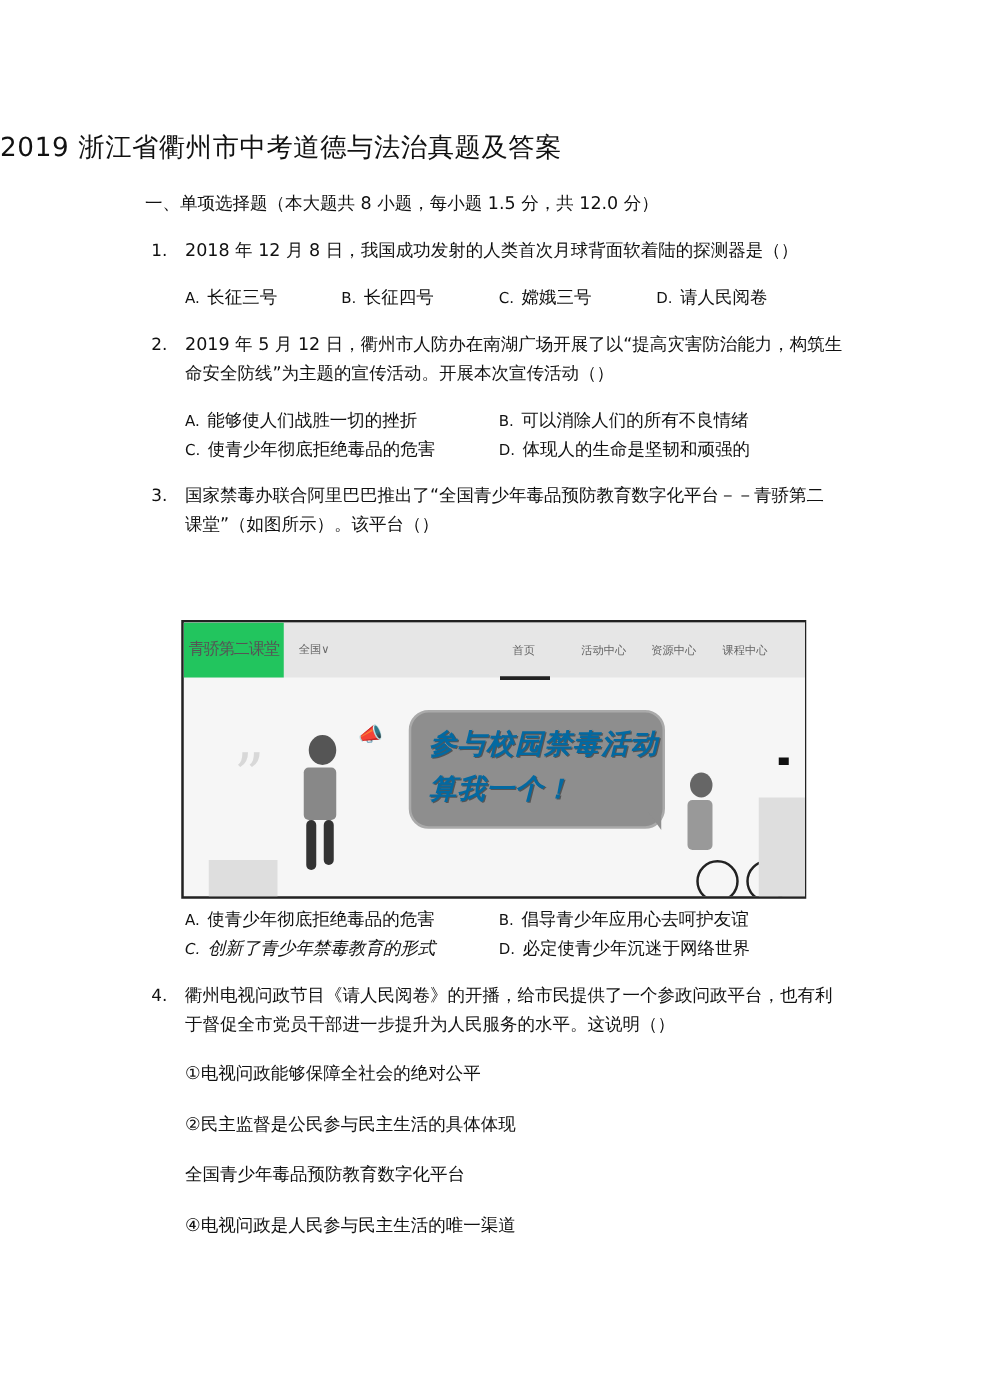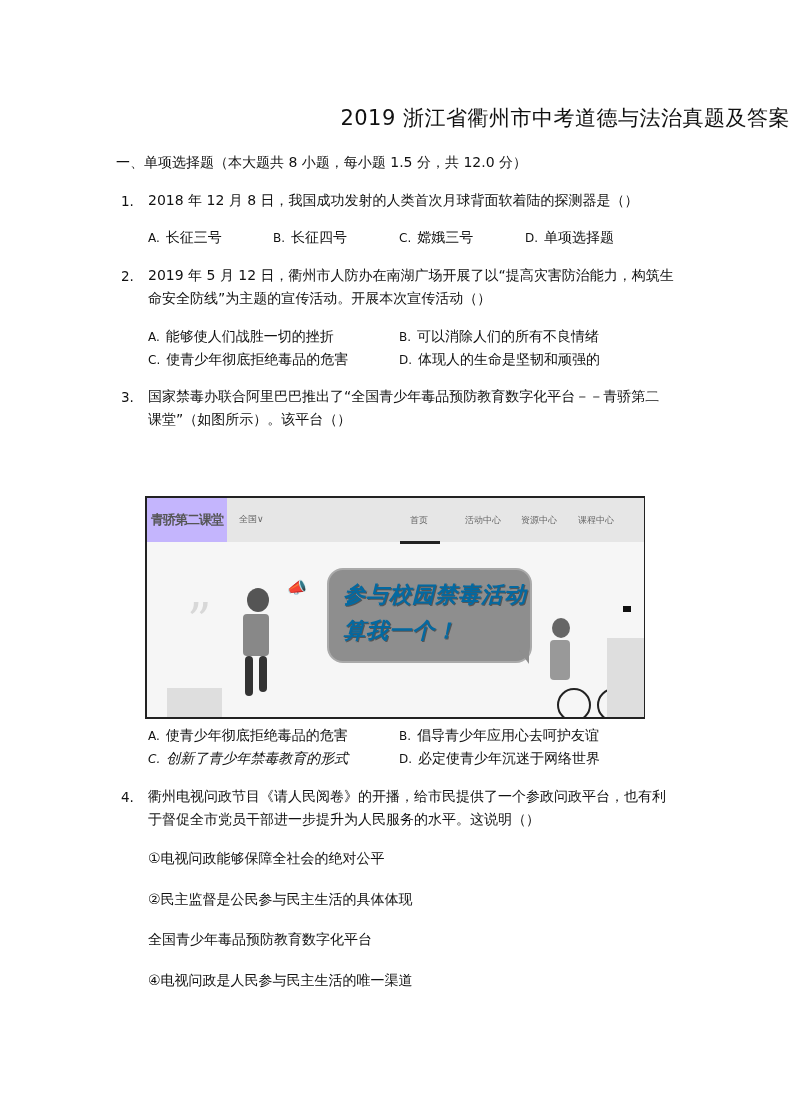--- a/index.html
+++ b/index.html
@@ -2,36 +2,36 @@
 <html><head>
 <meta charset="utf-8">
 <style>
   html, body { margin: 0; padding: 0; background: #ffffff; }
   body {
     width: 790px; height: 1119px; position: relative; overflow: hidden;
     font-family: "DejaVu Sans", "Liberation Sans", sans-serif;
     color: #111111;
   }
   .abs { position: absolute; white-space: nowrap; }
-  .title { left: 0; width: 790px; top: 104px; text-align: right; font-size: 21px; letter-spacing: 0.5px; }
+  .title { left: 0; width: 790px; top: 104px; text-align: left; font-size: 21px; letter-spacing: 0.5px; }
   .section { left: 116px; top: 154px; font-size: 14px; }
   .qnum { font-size: 13.5px; }
   .qtext { font-size: 14px; }
   .opt { font-size: 14px; }
   .opt .lbl { font-size: 12px; margin-right: 6px; }
 
   
   .figure {
     position: absolute; left: 145px; top: 496px; width: 500px; height: 223px;
     border: 2px solid #222; border-right-width: 1px; box-sizing: border-box;
     background: #f6f6f6; overflow: hidden;
   }
   .fig-header { position: absolute; left: 0; top: 0; width: 100%; height: 44px; background: #e6e6e6; }
-  .fig-logo { position: absolute; left: 0; top: 0; width: 80px; height: 44px; background: #c4b5fd;
-    font-size: 13px; color: #555; line-height: 44px; text-align: center; font-weight: bold; letter-spacing: -1px; }
+  .fig-logo { position: absolute; left: 0; top: 0; width: 80px; height: 44px; background: #22c55e;
+    font-size: 13px; color: #555; line-height: 44px; text-align: center; font-weight: normal; letter-spacing: -1px; }
   .fig-region { position: absolute; left: 92px; top: 15px; font-size: 9px; color: #666; }
   .fig-nav { position: absolute; top: 16px; font-size: 9px; color: #666; }
   .fig-nav-underline { position: absolute; left: 253px; top: 43px; width: 40px; height: 3px; background: #222; }
   .fig-bubble {
     position: absolute; left: 180px; top: 70px; width: 205px; height: 95px;
     background: #8e8e8e; border-radius: 16px; border: 2px solid #aaa; box-sizing: border-box;
   }
   .fig-bubble-tail { position: absolute; left: 372px; top: 152px; width: 0; height: 0;
     border-left: 10px solid transparent; border-top: 14px solid #8e8e8e; }
   .fig-banner-line { position: absolute; left: 196px; font-size: 22px; font-weight: bold; color: #0369a1;
@@ -47,21 +47,21 @@
 
 <div class="abs title">2019 浙江省衢州市中考道德与法治真题及答案</div>
 <div class="abs section">一、单项选择题（本大题共 8 小题，每小题 1.5 分，共 12.0 分）</div>
 
 <div>
   <div class="abs qnum" style="left:121px;top:193px;">1.</div>
   <div class="abs qtext" style="left:148px;top:192px;">2018 年 12 月 8 日，我国成功发射的人类首次月球背面软着陆的探测器是（）</div>
   <div class="abs opt" style="left:148px;top:229px;"><span class="lbl">A.</span><span>长征三号</span></div>
   <div class="abs opt" style="left:273px;top:229px;"><span class="lbl">B.</span><span>长征四号</span></div>
   <div class="abs opt" style="left:399px;top:229px;"><span class="lbl">C.</span><span>嫦娥三号</span></div>
-  <div class="abs opt" style="left:525px;top:229px;"><span class="lbl">D.</span><span>单项选择题</span></div>
+  <div class="abs opt" style="left:525px;top:229px;"><span class="lbl">D.</span><span>请人民阅卷</span></div>
 </div>
 
 <div>
   <div class="abs qnum" style="left:121px;top:268px;">2.</div>
   <div class="abs qtext" style="left:148px;top:267px;">2019 年 5 月 12 日，衢州市人防办在南湖广场开展了以“提高灾害防治能力，构筑生</div>
   <div class="abs qtext" style="left:148px;top:290px;">命安全防线”为主题的宣传活动。开展本次宣传活动（）</div>
   <div class="abs opt" style="left:148px;top:328px;"><span class="lbl">A.</span><span>能够使人们战胜一切的挫折</span></div>
   <div class="abs opt" style="left:399px;top:328px;text-align:center;"><span class="lbl">B.</span><span>可以消除人们的所有不良情绪</span></div>
   <div class="abs opt" style="left:148px;top:351px;"><span class="lbl">C.</span><span>使青少年彻底拒绝毒品的危害</span></div>
   <div class="abs opt" style="left:399px;top:351px;"><span class="lbl">D.</span><span>体现人的生命是坚韧和顽强的</span></div>

